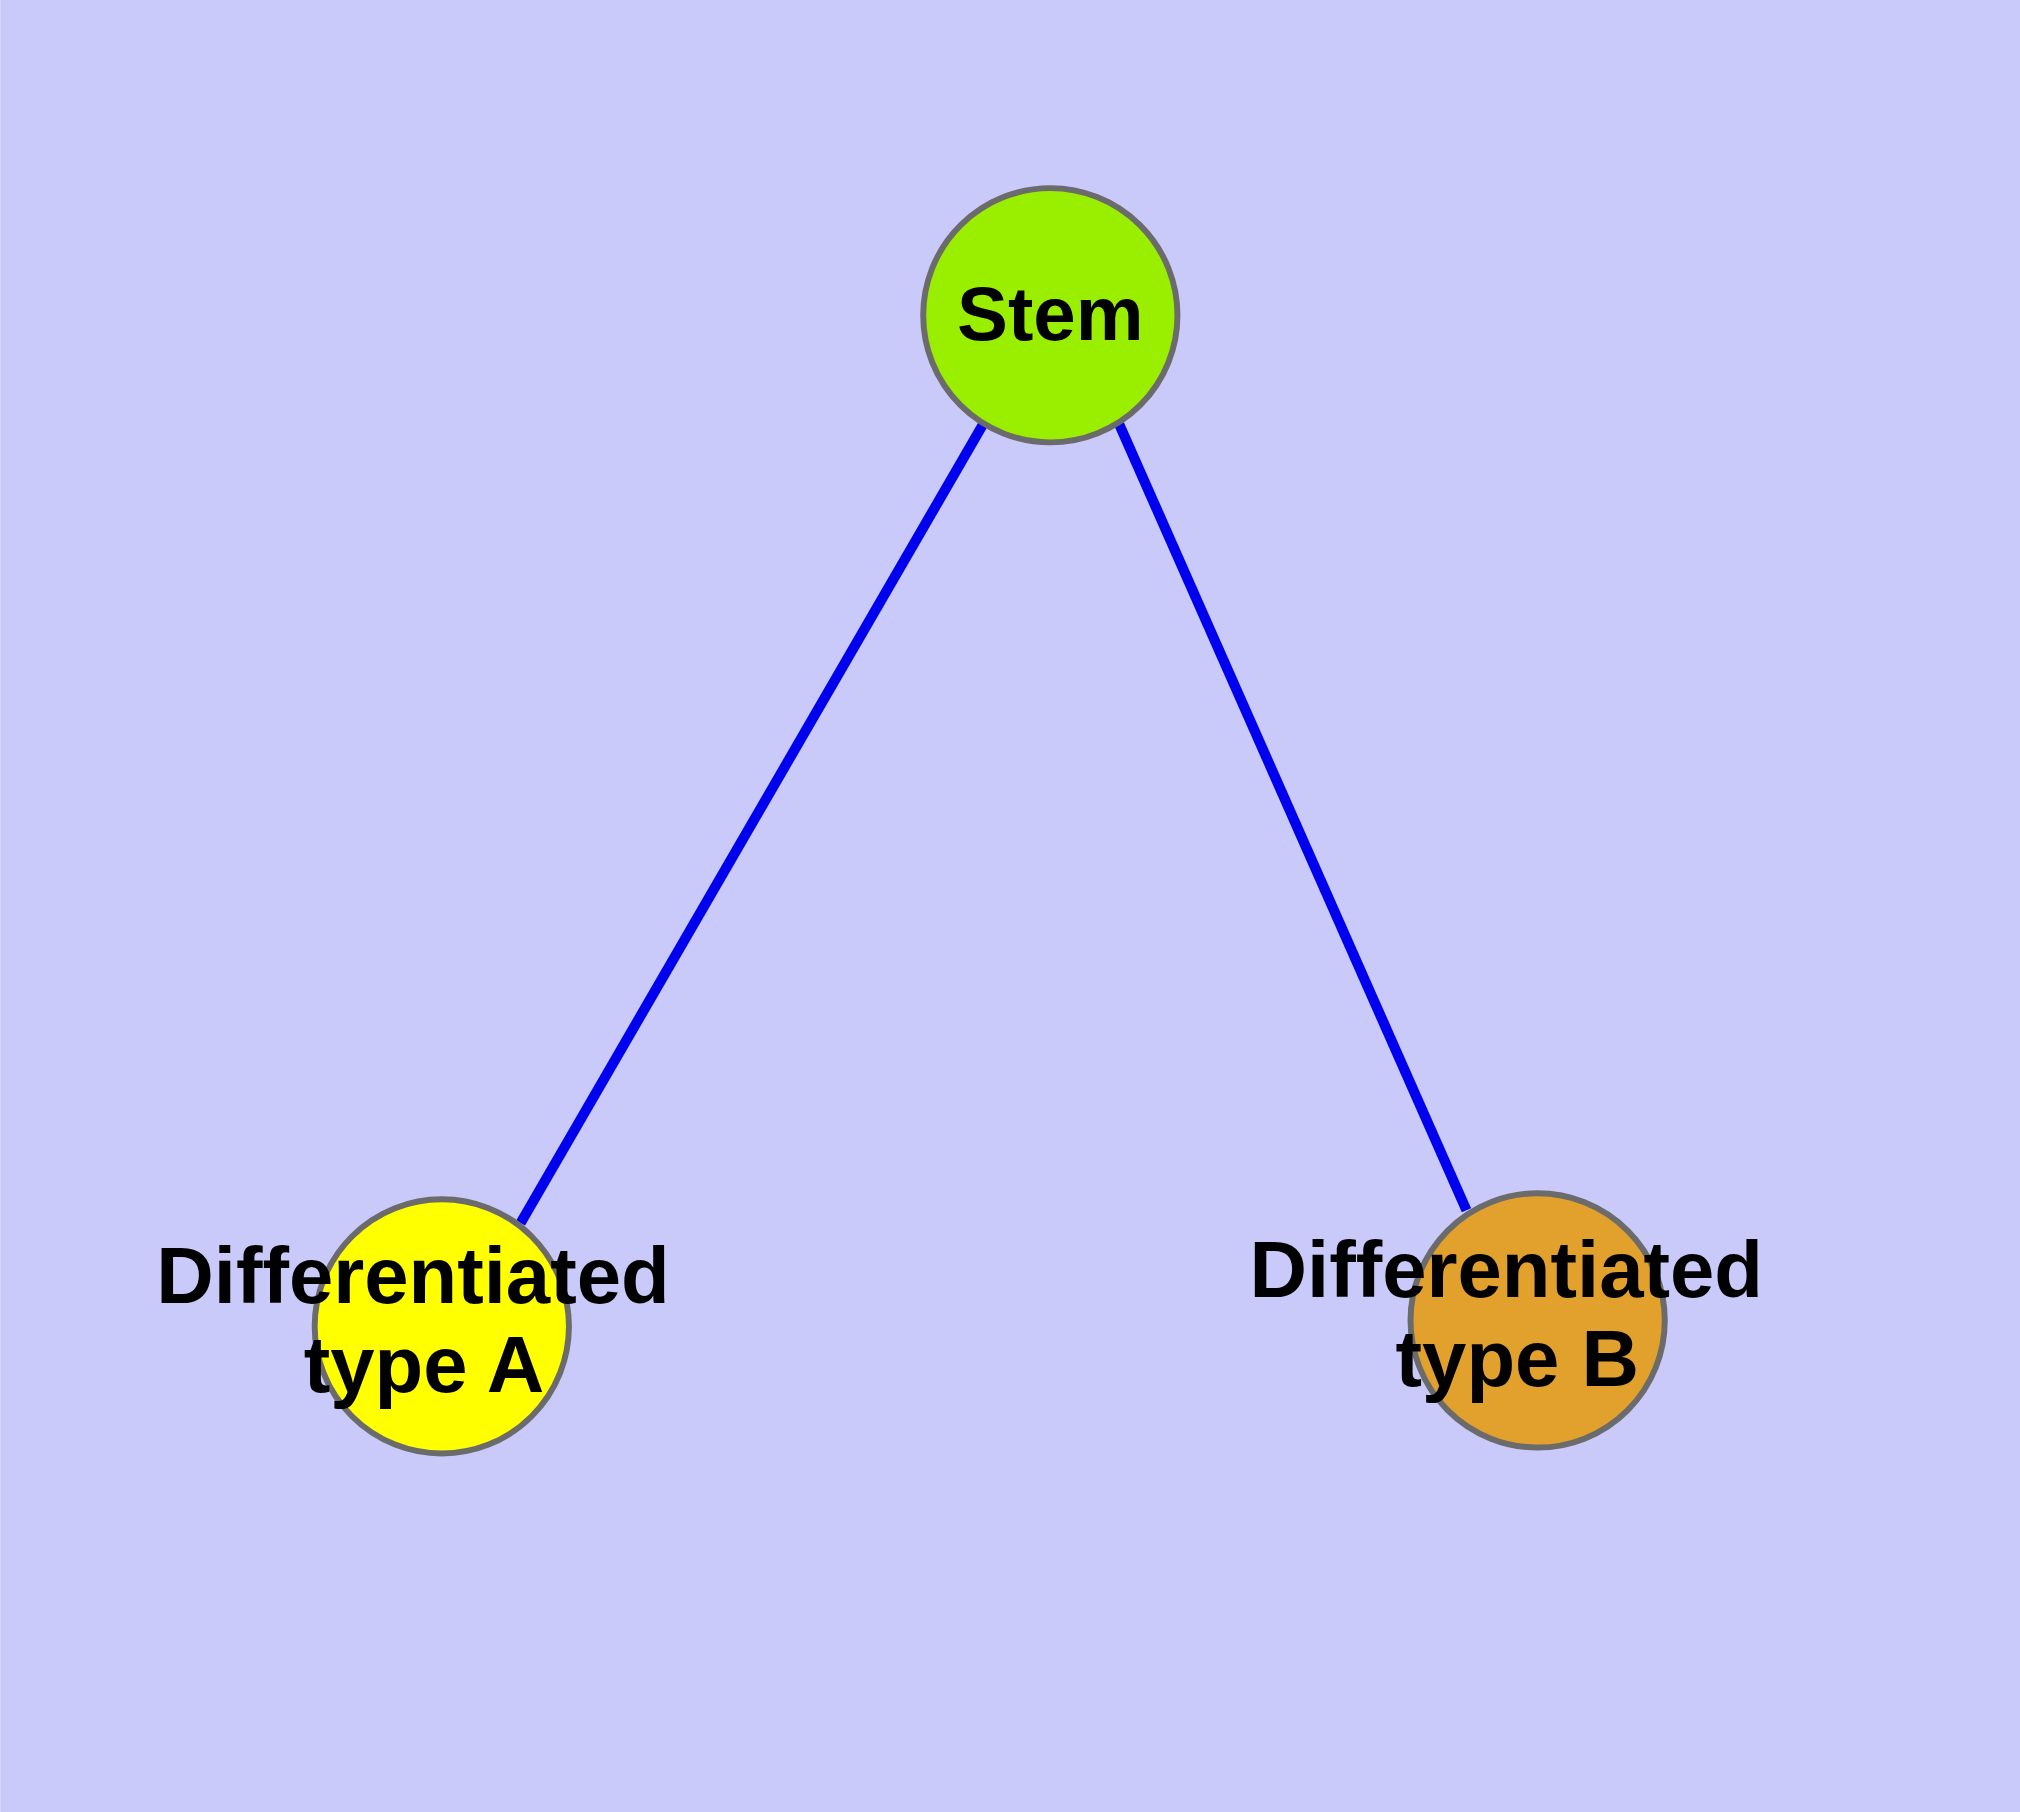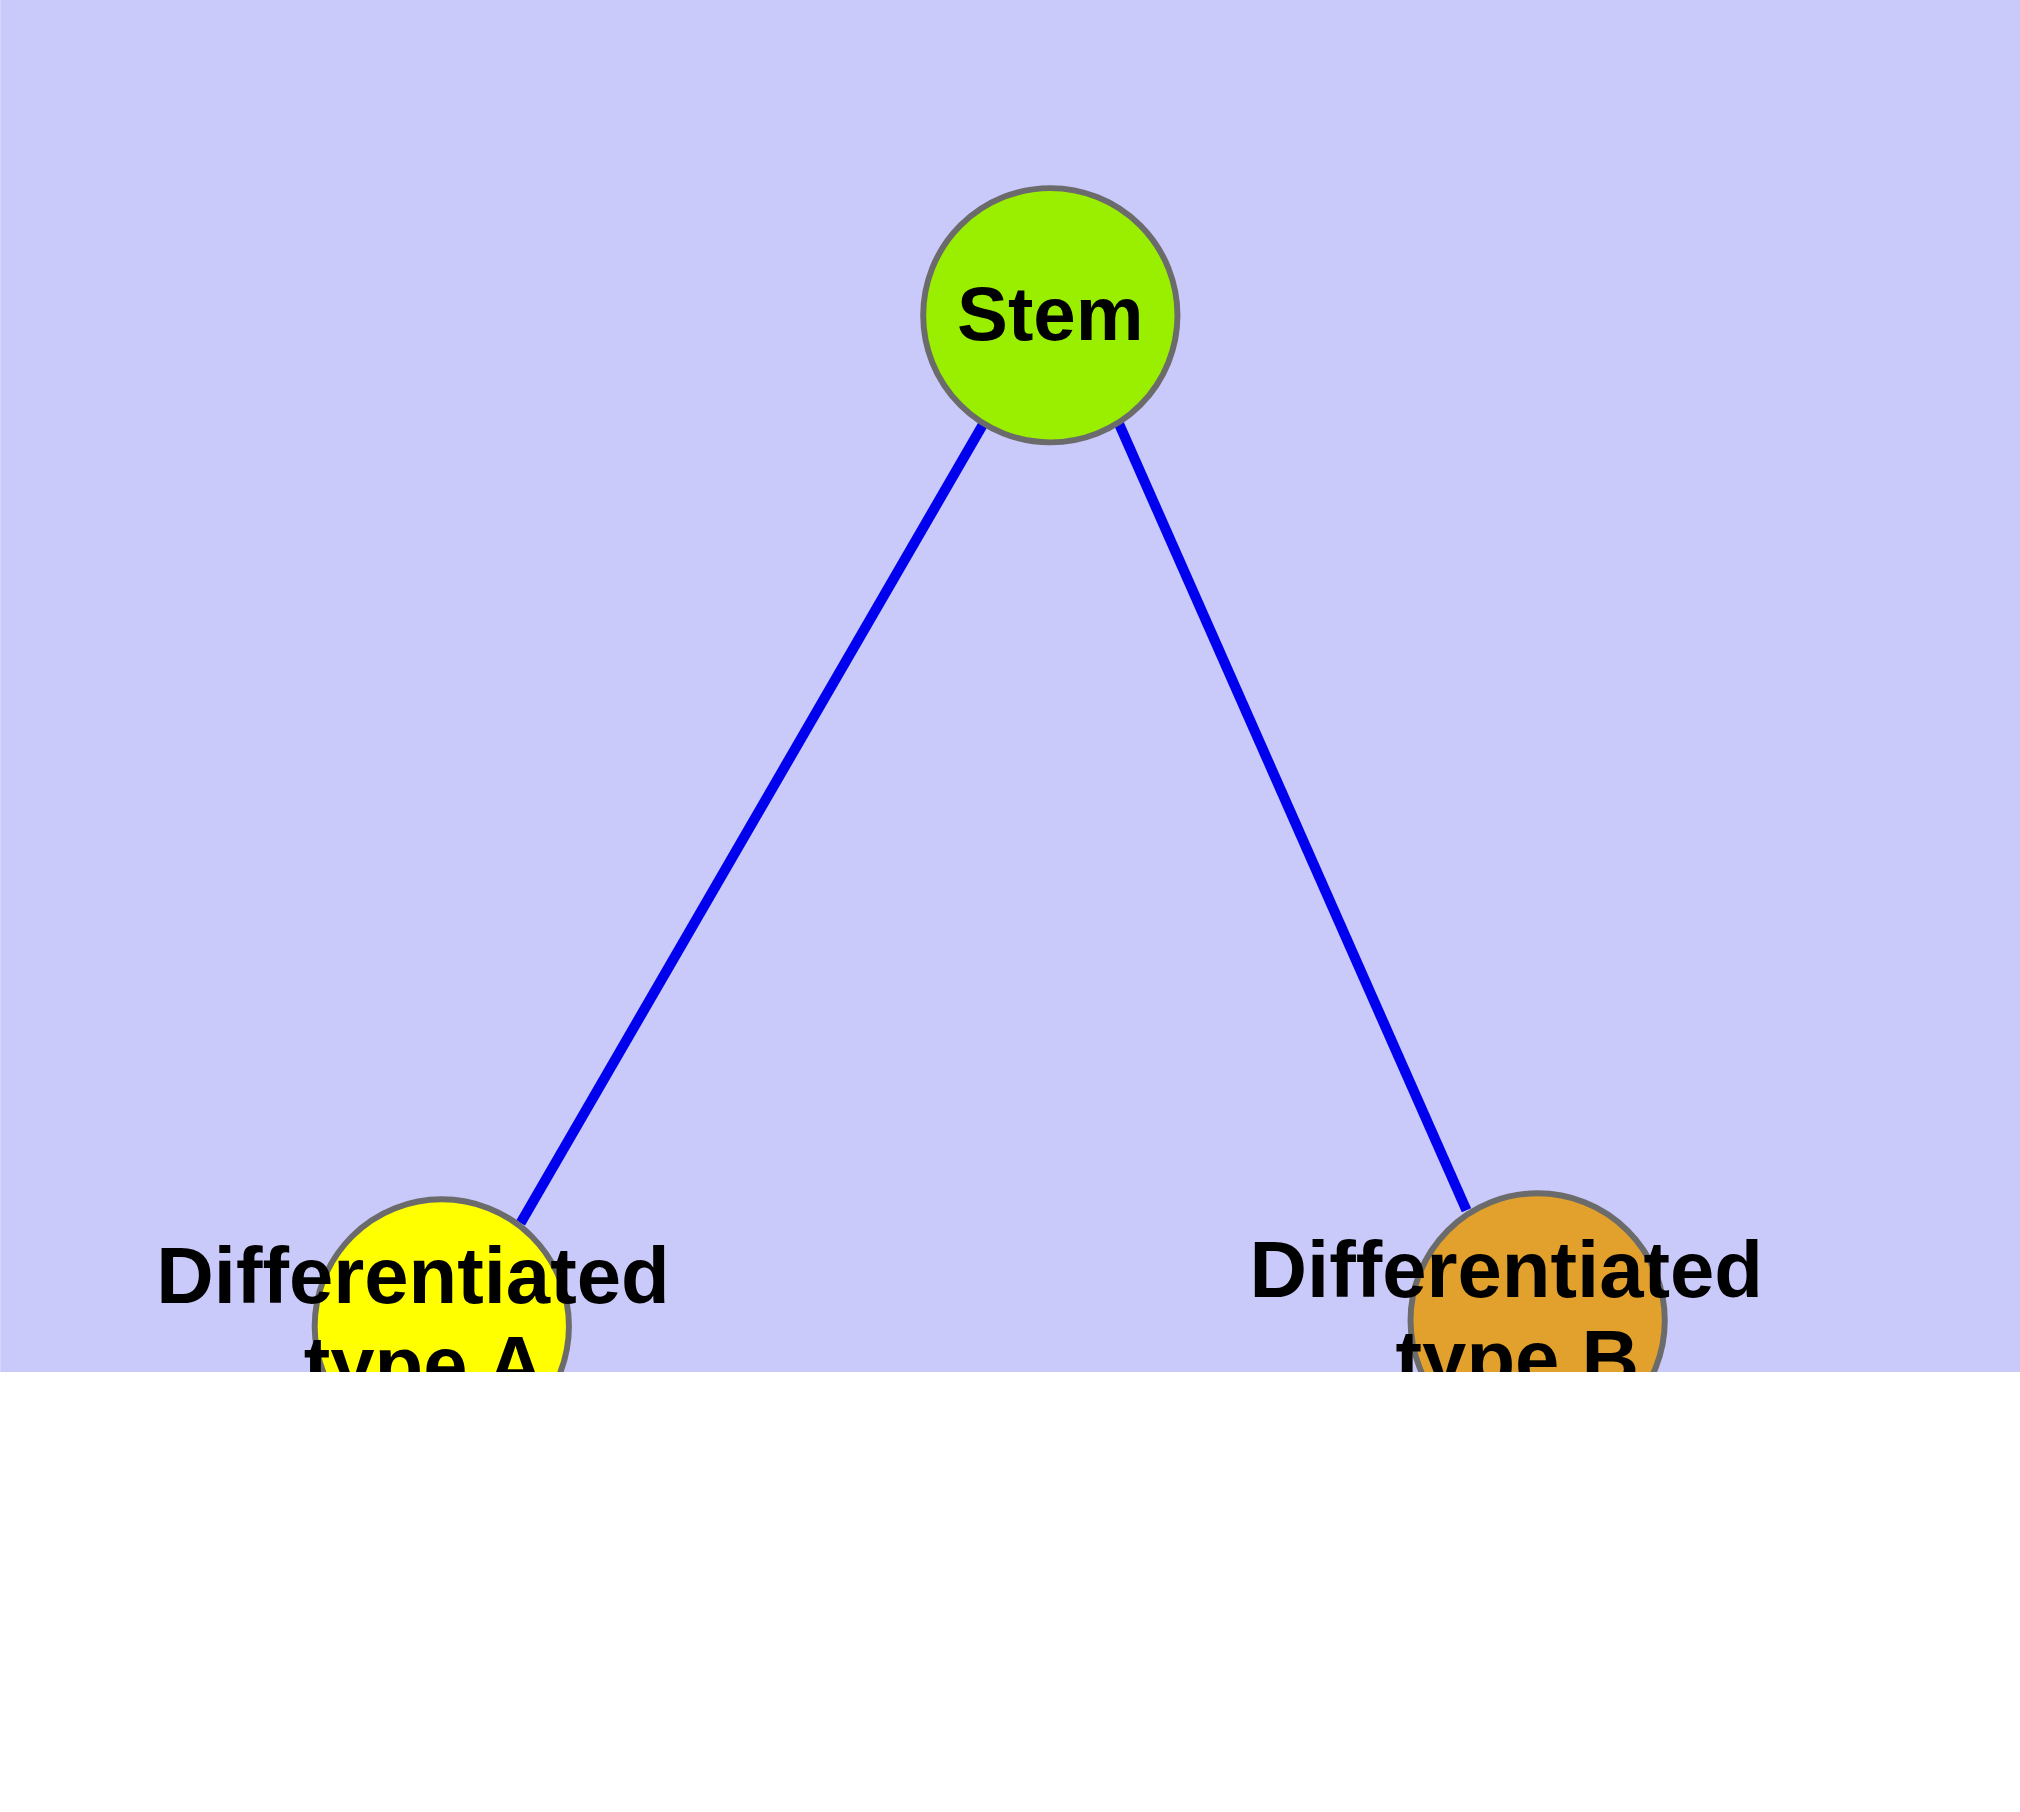--- a/index.html
+++ b/index.html
@@ -33,21 +33,21 @@
     font-family: "Liberation Sans", sans-serif;
     font-weight: bold;
     fill: #000000;
     text-anchor: middle;
     dominant-baseline: middle;
   }
 </style>
 </head>
 <body>
 
-<div id="canvas" style="width: 2021px; height: 1372px; text-align: right;">
+<div id="canvas" style="width: 2021px; height: 1812px; text-align: right;">
   <svg id="graph-svg" viewBox="0 0 2384 2138" style="width: 2021px; height: 1812px;">
 
     <rect id="bg-rect" x="0" y="0" width="2384" height="2138" fill="#c9c9fa"></rect>
 
     <g id="edges-group">
       <line class="edge-line" id="edge-0" x1="1160" y1="500" x2="614" y2="1443" stroke="#0000ee" stroke-width="12"></line>
       <line class="edge-line" id="edge-1" x1="1320" y1="500" x2="1730" y2="1428" stroke="#0000ee" stroke-width="12"></line>
     </g>
 
     <g id="nodes-group">

